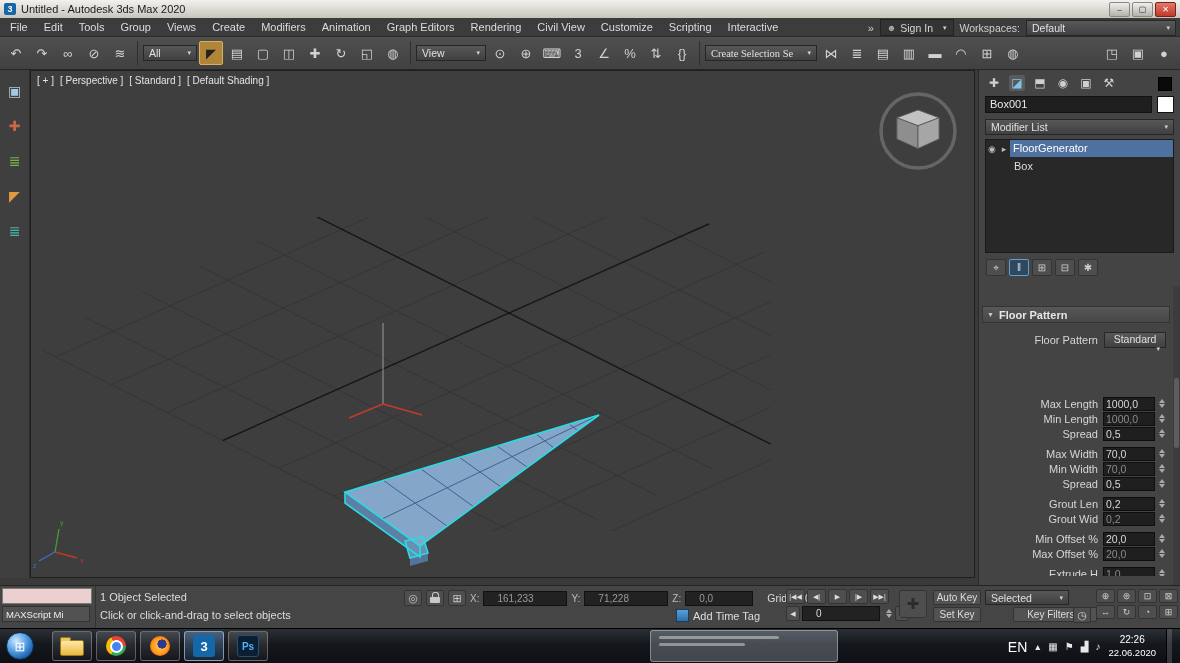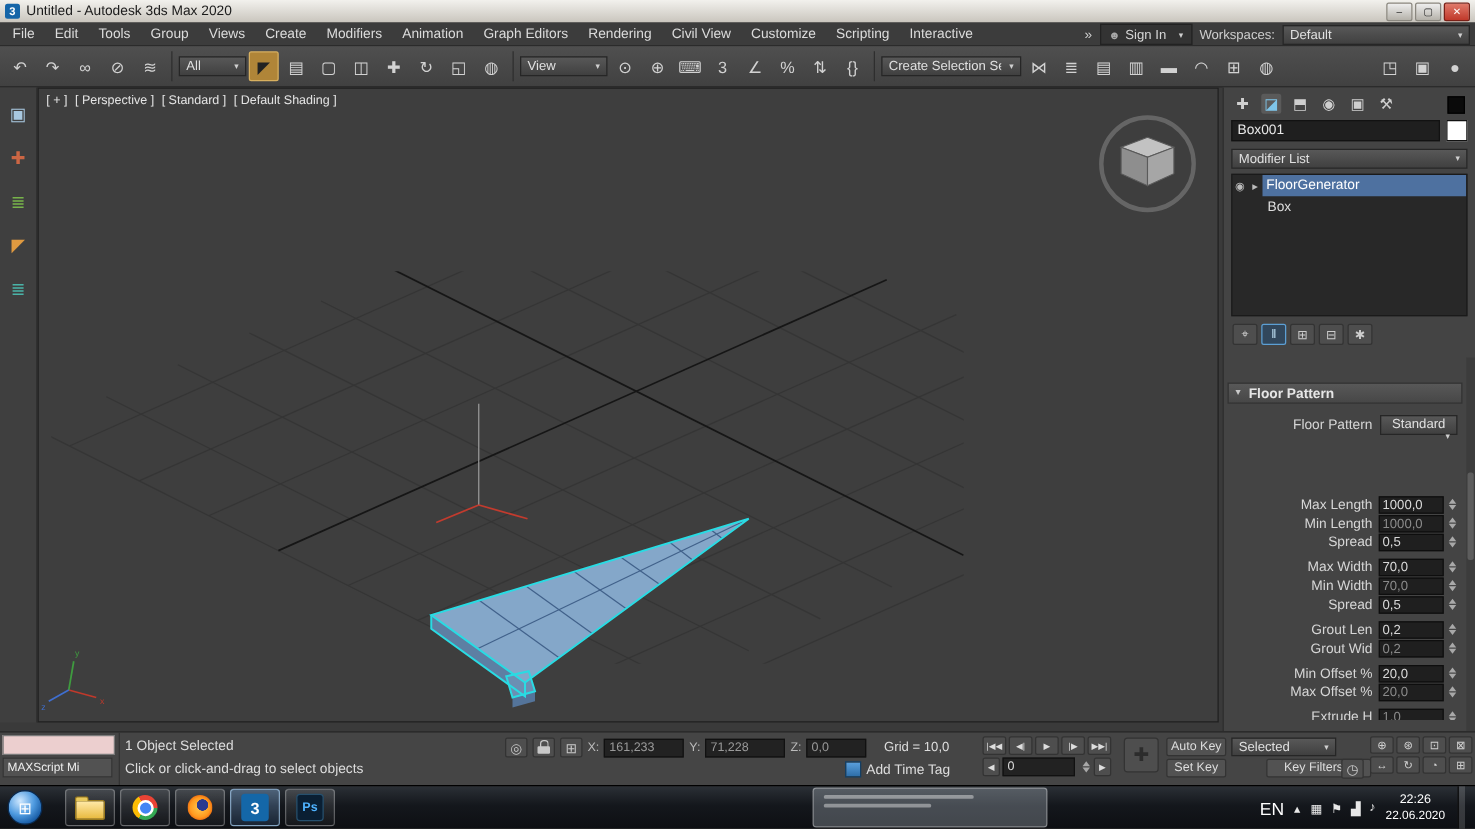--- a/index.html
+++ b/index.html
@@ -98,21 +98,21 @@
   .sb-sep{left:95px;top:0;bottom:0;width:1px;background:#333;}
   .sb-text{color:#ddd;}
   .sb-ic{width:18px;height:16px;display:flex;align-items:center;justify-content:center;
     font-size:11px;color:#c8c8c8;background:#4e4e4e;border:1px solid #333;border-radius:2px;box-sizing:border-box;}
   .lock-icon{position:relative;width:11px;height:12px;display:inline-block;}
   .lock-icon::before{content:"";position:absolute;left:2px;top:0;width:5px;height:5px;
     border:1.5px solid #c8c8c8;border-bottom:none;border-radius:3px 3px 0 0;}
   .lock-icon::after{content:"";position:absolute;left:0;top:5px;width:10px;height:6px;background:#c8c8c8;border-radius:1px;}
   .coord-lbl{color:#bbb;font-size:10px;}
   .coord-fld{width:56px;height:13px;line-height:13px;background:#222;border:1px solid #111;
-    color:#9a9a9a;font-size:10px;padding:0 3px;}
+    color:#9a9a9a;font-size:10px;padding:0 13px;}
   .tc-btn{width:19px;height:15px;display:flex;align-items:center;justify-content:center;
     background:#4e4e4e;border:1px solid #333;border-radius:2px;font-size:7px;color:#ddd;box-sizing:border-box;}
   .sb-btn{height:15px;display:flex;align-items:center;justify-content:center;background:#525252;
     border:1px solid #333;border-radius:2px;font-size:10px;color:#ddd;box-sizing:border-box;}
   .setkeys{left:899px;top:4px;width:28px;height:28px;background:#4e4e4e;border:1px solid #333;border-radius:3px;
     display:flex;align-items:center;justify-content:center;font-size:15px;color:#2c2c2c;box-sizing:border-box;}
   .addtag-ic{width:11px;height:11px;background:linear-gradient(#5aa0dd,#2e6ea8);border:1px solid #143f63;margin-right:4px;}
   .nav-grid{left:1096px;top:3px;display:grid;grid-template-columns:repeat(4,19px);grid-auto-rows:14px;gap:2px;}
   .nav-ic{display:flex;align-items:center;justify-content:center;background:#4e4e4e;border:1px solid #333;
     border-radius:2px;font-size:9px;color:#cfe6d2;box-sizing:border-box;color:#cfcfcf;}
@@ -246,21 +246,21 @@
         <span class="tbi">⊕</span>
         <span class="tbi">⌨</span>
         <span class="tbi">3</span>
         <span class="tbi">∠</span>
         <span class="tbi">%</span>
         <span class="tbi">⇅</span>
         <span class="tbi">{}</span>
       </span>
     <span class="sep"></span>
     <span class="dd w-sets">
-      <span style="white-space:nowrap;overflow:hidden;">Create Selection Se</span>
+      <span style="white-space:nowrap;overflow:hidden;font-family:Liberation Serif, serif;">Create Selection Se</span>
       <span class="caret">▾</span>
     </span>
     <span class="tbgroup">
 
     <span class="tbi">⋈</span>
         <span class="tbi">≣</span>
         <span class="tbi">▤</span>
         <span class="tbi">▥</span>
         <span class="tbi">▬</span>
         <span class="tbi">◠</span>

